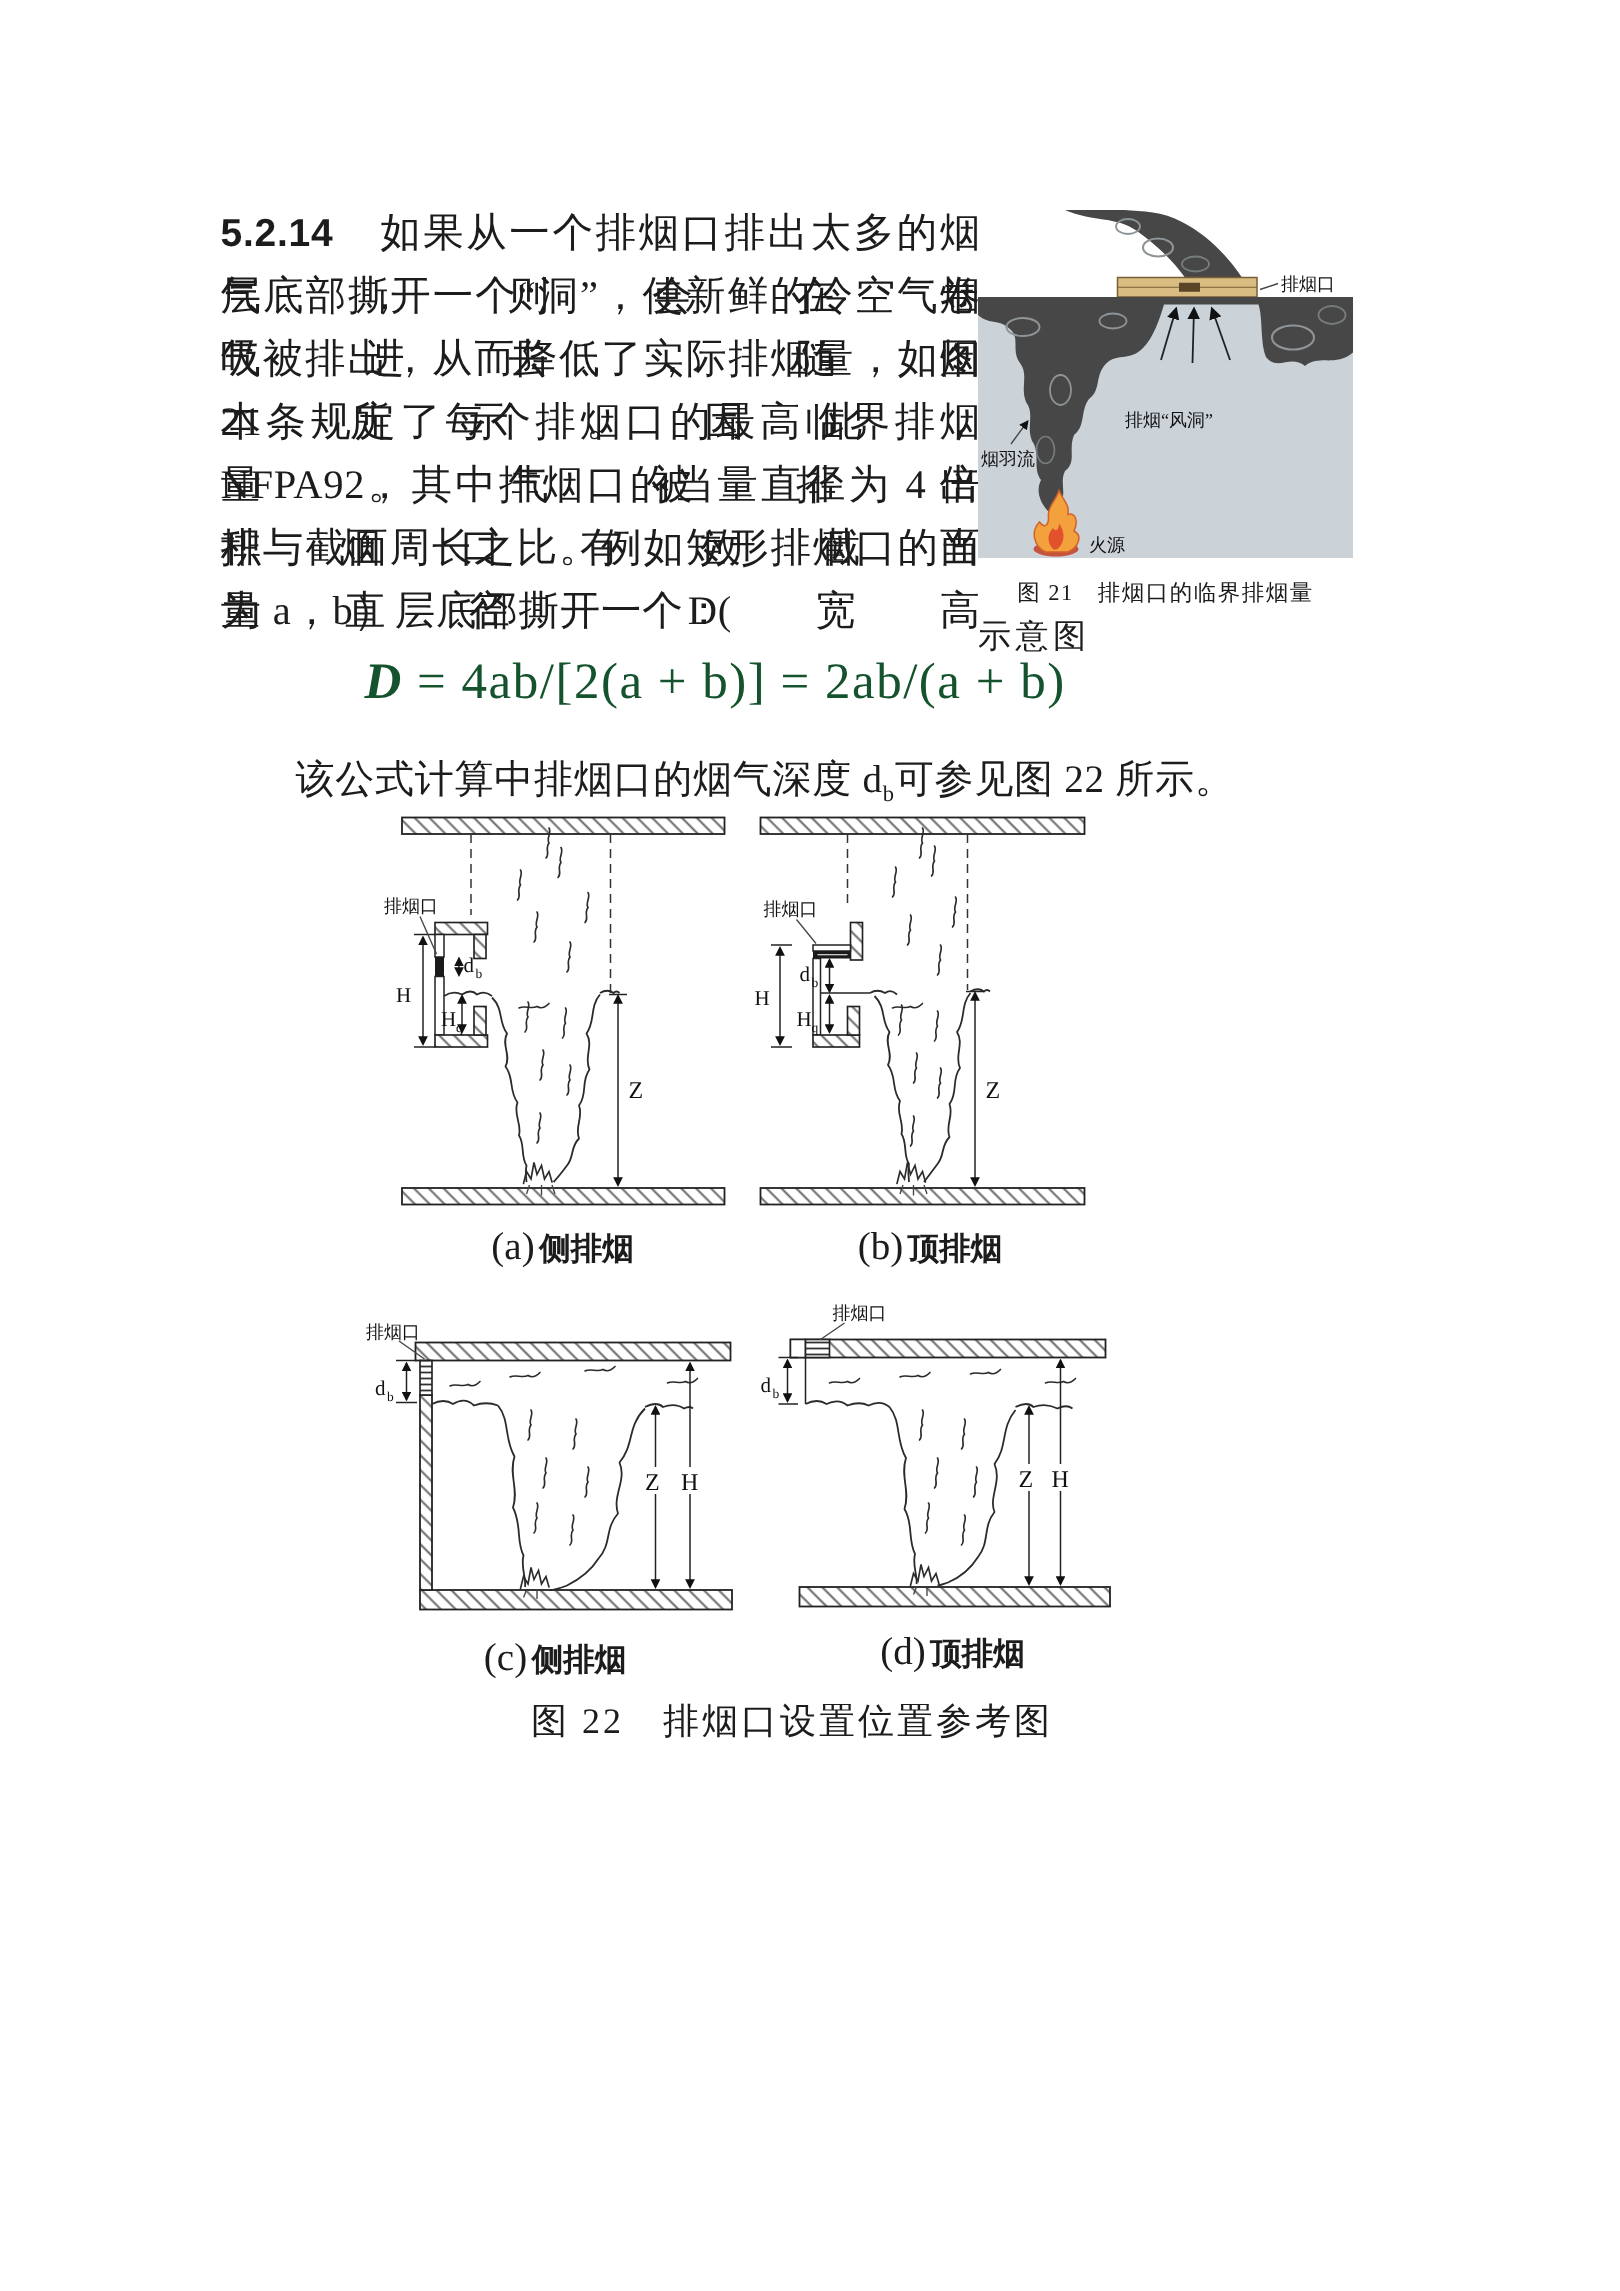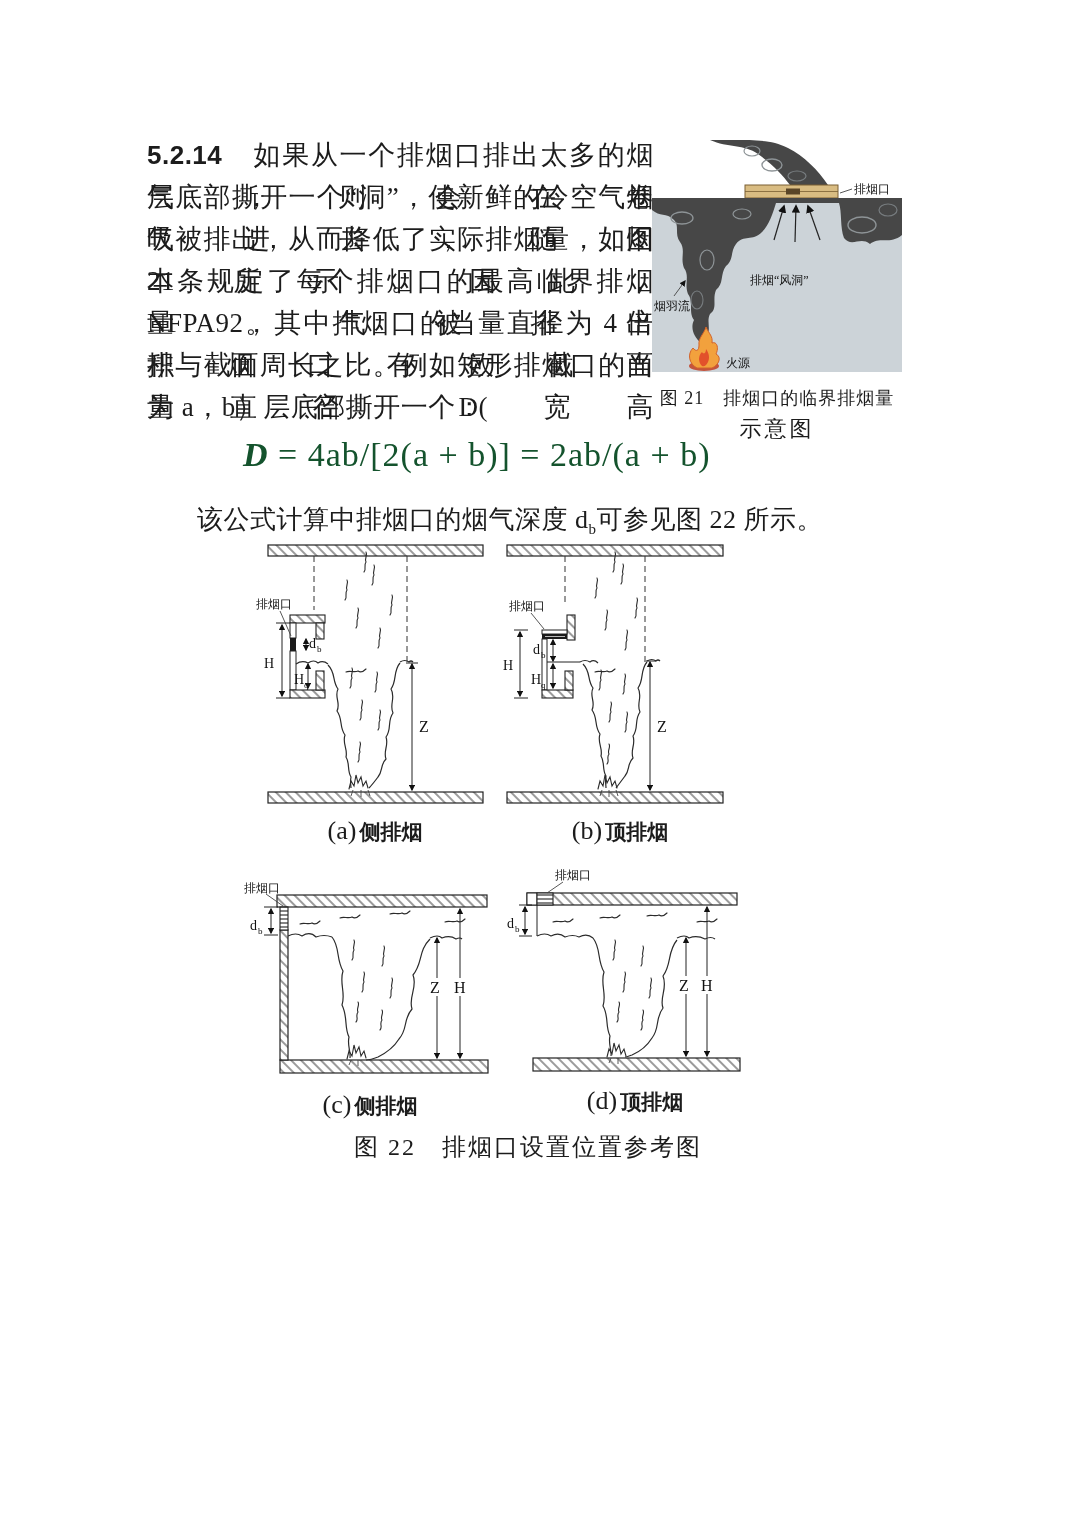--- a/index.html
+++ b/index.html
@@ -23,22 +23,22 @@
     position:absolute; left:243px; top:436px; font-size:34px;
     letter-spacing:1px; color:#14532d;
   }
   .formula .fvar { font-style:italic; font-weight:bold; }
   
   .note { position:absolute; left:197px; top:502px; font-size:26px; letter-spacing:0.5px;text-align:right; }
   .note sub { font-size:15px; }
   
   .fig21 { position:absolute; left:652px; top:140px; width:250px; }
   .fig21 svg { display:block; }
-  .figcap1 { margin-top:14px; text-align:center; font-size:18px; letter-spacing:1px; }
-  .figcap2 { margin-top:4px; text-align:center; font-size:22px; letter-spacing:3px; }
+  .figcap1 { margin-top:14px; text-align:center; font-size:15px; letter-spacing:1px; }
+  .figcap2 { margin-top:4px; text-align:left; font-size:22px; letter-spacing:3px; }
   
   .subfig { position:absolute; }
   .subfig svg { display:block; }
   .figA { left:250px; top:540px; width:250px; }
   .figB { left:495px; top:540px; width:250px; }
   .figC { left:240px; top:862px; width:260px; }
   .figD { left:505px; top:858px; width:260px; }
   .subcap { margin-top:6px; text-align:center; }
   .cap-tag { font-size:26px; font-family:"Liberation Serif","DejaVu Serif",serif; margin-right:3px; }
   .cap-name { font-size:21px; font-weight:bold; font-family:"Liberation Sans","DejaVu Sans",sans-serif; }

